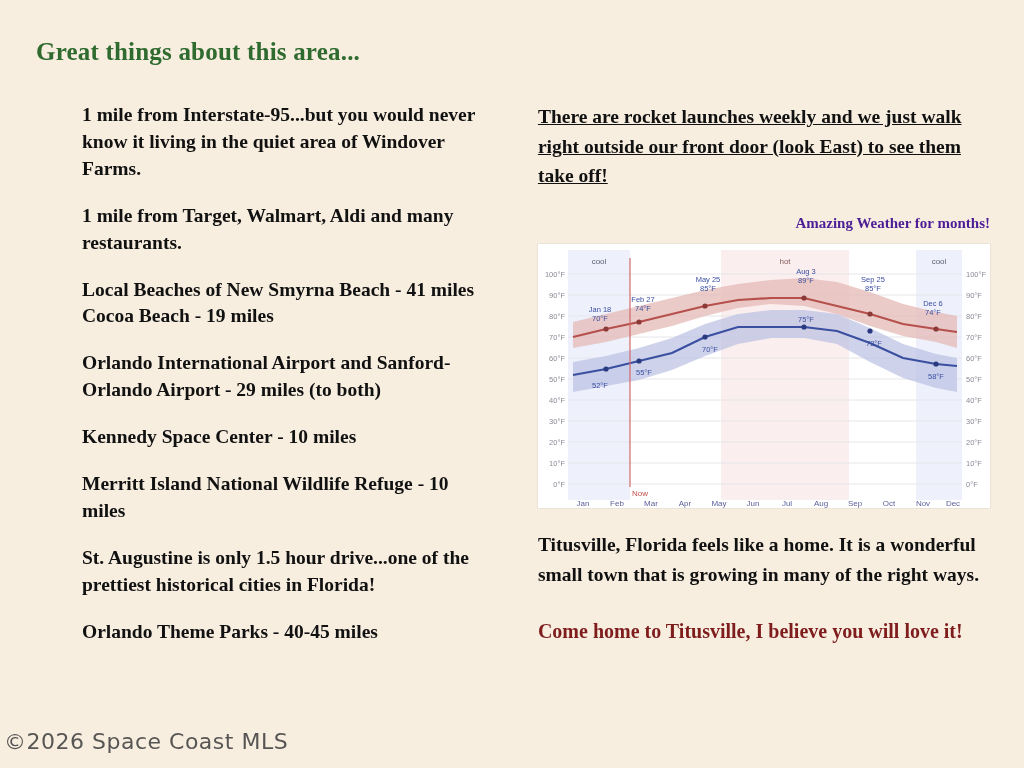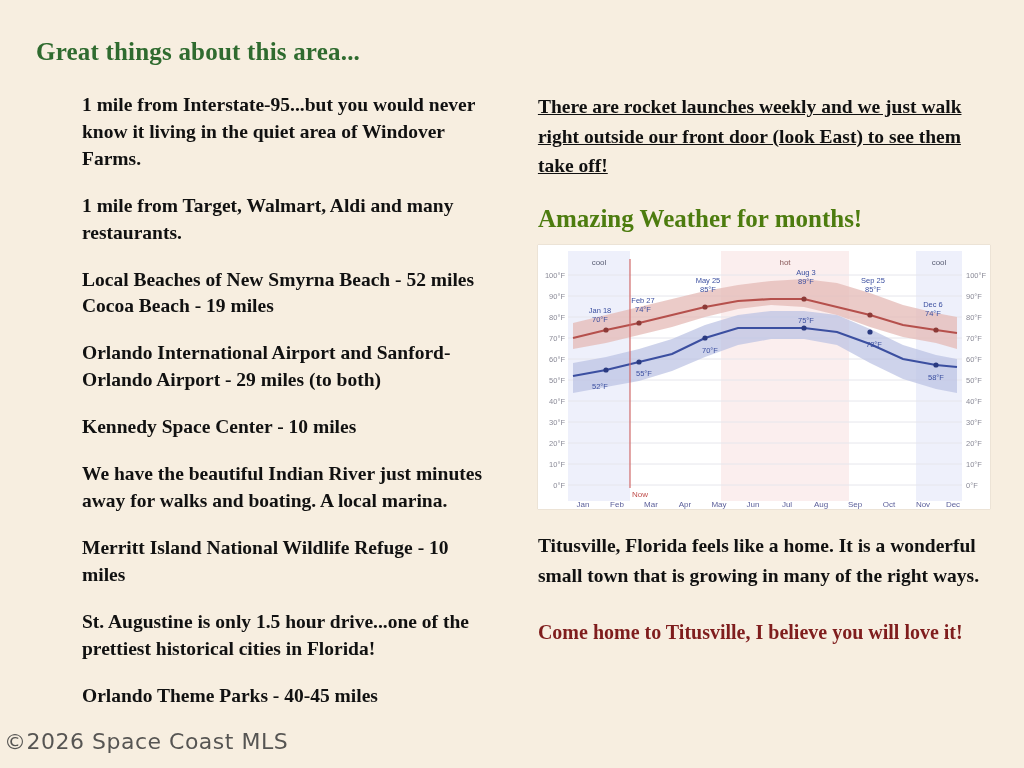--- a/index.html
+++ b/index.html
@@ -19,21 +19,21 @@
     width: 1024px;
     height: 768px;
     box-sizing: border-box;
     padding: 30px 34px 0 34px;
   }
   .heading {
     color: #2f6b2f;
     font-size: 25px;
     font-weight: bold;
     letter-spacing: 0.2px;
-    margin: 8px 0 26px 2px;
+    margin: 8px 0 36px 2px;
   }
   .columns {
     display: flex;
     gap: 42px;
   }
   .col-left {
     width: 470px;
   }
   .col-right {
     width: 460px;
@@ -48,24 +48,24 @@
   }
   .right-intro {
     font-size: 19.5px;
     font-weight: bold;
     line-height: 1.52;
     color: #111111;
     margin-bottom: 24px;
     text-decoration: underline;
   }
   .weather-title {
-    text-align: left;
-    font-size: 25px;
-    font-weight: bold;
-    color: #4d7c0f;
+    text-align: right;
+    font-size: 15px;
+    font-weight: bold;
+    color: #4c1d95;
     margin: 8px 0 12px 0;
   }
   .weather-card {
     background: #ffffff;
     width: 452px;
     height: 264px;
     position: relative;
     box-shadow: 0 0 1px rgba(0,0,0,0.25);
     margin-top: 11px;
   }
@@ -103,24 +103,23 @@
 
 <div class="page">
 
   <div class="heading">Great things about this area...</div>
 
   <div class="columns">
 
     <div class="col-left">
       <div class="para">1 mile from Interstate-95...but you would never know it living in the quiet area of Windover Farms.</div>
       <div class="para">1 mile from Target, Walmart, Aldi and many restaurants.</div>
-      <div class="para">Local Beaches of New Smyrna Beach - 52 miles Cocoa Beach - 19 miles</div>
+      <div class="para">Local Beaches of New Smyrna Beach - 41 miles Cocoa Beach - 19 miles</div>
       <div class="para">Orlando International Airport and Sanford-Orlando Airport - 29 miles (to both)</div>
       <div class="para">Kennedy Space Center - 10 miles</div>
-      <div class="para">We have the beautiful Indian River just minutes away for walks and boating. A local marina.</div>
       <div class="para">Merritt Island National Wildlife Refuge  - 10 miles</div>
       <div class="para">St. Augustine is only 1.5 hour drive...one of the prettiest historical cities in Florida!</div>
       <div class="para">Orlando Theme Parks - 40-45 miles</div>
     </div>
 
     <div class="col-right">
       <div class="right-intro">There are rocket launches weekly and we just walk right outside our front door (look East) to see them take off!</div>
 
       <div class="weather-title">Amazing Weather for months!</div>
 

